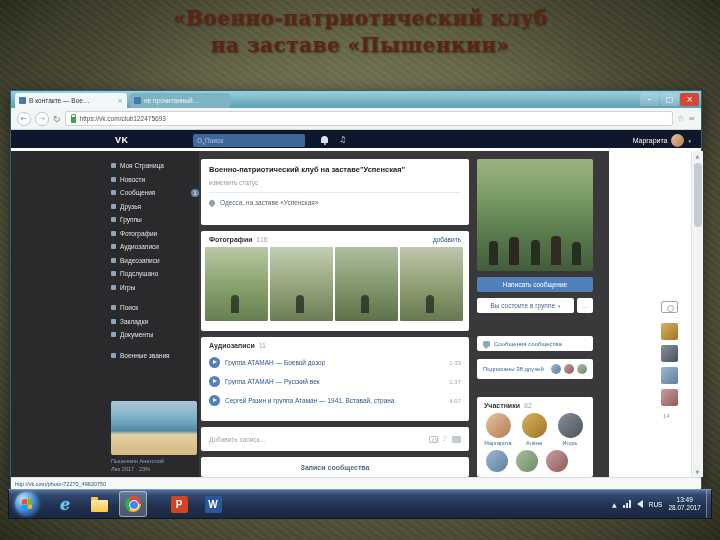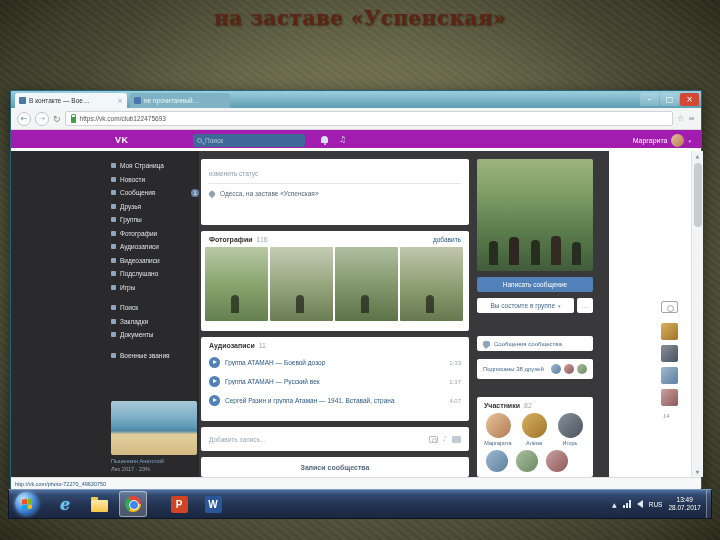--- a/index.html
+++ b/index.html
@@ -31,21 +31,21 @@
 .toolbar{position:absolute;left:0;top:17px;width:100%;height:22px;background:#f3f4f4;border-bottom:1px solid #d6d6d6;display:flex;align-items:center;padding:0 6px;gap:4px}
 .navbtn{width:14px;height:14px;border-radius:50%;border:1px solid #b9c6cc;color:#4f87a6;font-size:8px;line-height:12px;text-align:center;background:#fff;flex:none}
 .navbtn.fwd{color:#a8b4ba}
 .refresh{color:#7a8a92;font-size:9px}
 .addr{flex:1;height:15px;background:#fff;border:1px solid #cdd3d6;border-radius:2px;display:flex;align-items:center;gap:4px;padding:0 5px;font-size:6.5px;color:#555;overflow:hidden}
 .lock{width:5px;height:6px;position:relative;background:#3f9e46;border-radius:1px;margin-top:3px;flex:none}
 .lock:before{content:"";position:absolute;left:.5px;top:-3px;width:3px;height:3px;border:1px solid #3f9e46;border-bottom:none;border-radius:2px 2px 0 0}
 .tool-ico{color:#8a959b;font-size:8px;flex:none}
 
 
-.vkhead{position:absolute;left:0;top:39px;width:100%;height:18px;background:#a21caf}
+.vkhead{position:absolute;left:0;top:39px;width:100%;height:18px;background:#0f172a}
 .vklogo{position:absolute;left:104px;top:5px;color:#fff;font-weight:bold;font-size:9px;letter-spacing:.5px}
 .vksearch{position:absolute;left:182px;top:4px;width:112px;height:13px;background:#3d6898;border-radius:2px;display:flex;align-items:center;padding:0 4px;gap:3px}
 .mag{width:5px;height:5px;border:1px solid #9fb6d2;border-radius:50%;position:relative;flex:none}
 .mag:after{content:"";position:absolute;left:4px;top:4px;width:3px;height:1px;background:#9fb6d2;transform:rotate(45deg)}
 .vksearch input{background:transparent;border:none;outline:none;color:#dbe6f2;font-size:6.5px;width:88px}
 .vksearch input::placeholder{color:#b8cade}
 .bellshape{position:absolute;left:310px;top:6px;width:7px;height:7px;background:#d7e2ef;border-radius:4px 4px 1px 1px}
 .bellshape:after{content:"";position:absolute;left:2.5px;top:7px;width:2px;height:2px;border-radius:50%;background:#d7e2ef}
 .headnote{position:absolute;left:328px;top:5px;color:#d7e2ef;font-size:8px}
 .vkuser{position:absolute;right:10px;top:4px;display:flex;align-items:center;gap:4px;color:#fff;font-size:7px}
@@ -181,21 +181,22 @@
 .lang{font-size:6.5px}
 .clock{text-align:center;font-size:6.5px;line-height:8px}
 .showdesk{position:absolute;right:0;top:0;width:5px;height:28px;border-left:1px solid rgba(255,255,255,.35);background:rgba(255,255,255,.06)}
 </style>
 </head>
 <body>
 
 <div class="slide">
 
   <div class="title">
-    <div class="t3">на заставе  «Успенская»</div>
+    <div class="t2">«Военно-патриотический клуб</div>
+    <div class="t3">на заставе  «Пышенкин»</div>
   </div>
 
   <div class="window">
 
     <div class="tabbar">
       <div class="tab active">
         <span class="favicon"></span>
         <span>В контакте — Вое…</span>
         <span class="x glyph">×</span>
       </div>
@@ -299,20 +300,21 @@
             <span class="ico"></span>
             <span>Военные звания</span>
           </div>
       </div>
 
       <div class="sphoto"></div>
       <div class="scap l1">Пышенкин Анатолий</div>
       <div class="scap l2">Лях 2017 · 23%</div>
 
       <div class="card c1">
+        <div class="gtitle">Военно-патриотический клуб на заставе"Успенская"</div>
         <div class="gstatus">изменить статус</div>
         <div class="gloc">
           <span class="pin"></span>
           <span>Одесса, на заставе «Успенская»</span>
         </div>
       </div>
 
       <div class="card c2">
         <div class="chead">
           <span class="t">Фотографии</span>

